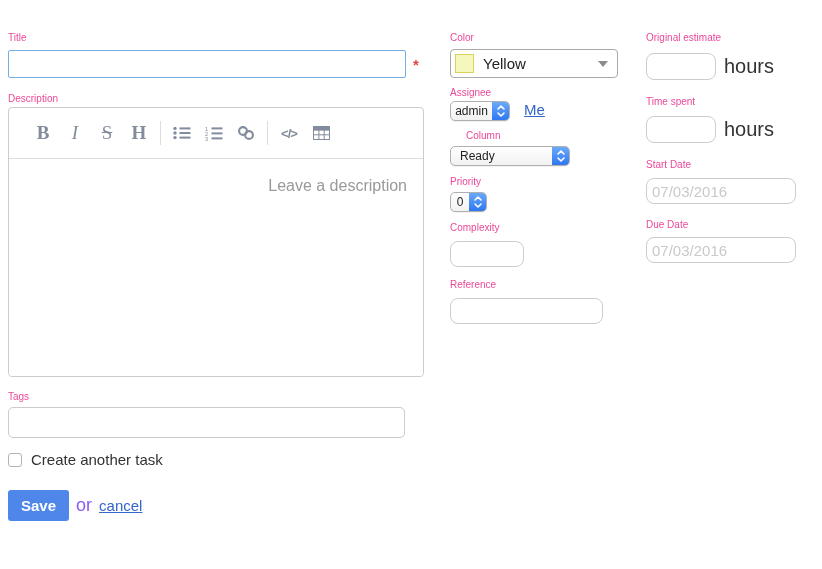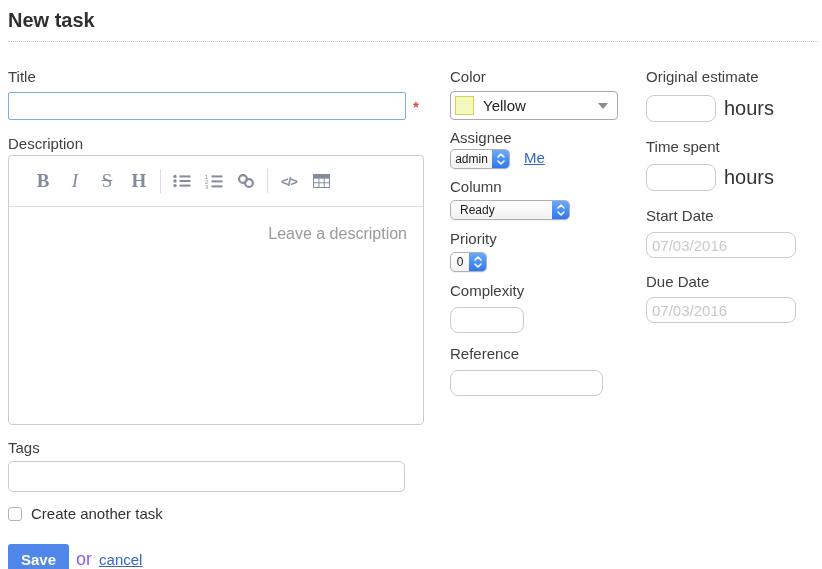--- a/index.html
+++ b/index.html
@@ -22,22 +22,22 @@
   }
 
   
   .form-area { position: relative; margin-top: 26px; height: 515px; }
   .col-left  { position: absolute; left: 0;    top: 0; width: 416px; }
   .col-mid   { position: absolute; left: 442px; top: 0; width: 185px; }
   .col-right { position: absolute; left: 638px; top: 0; width: 184px; }
 
   label, .field-label {
     display: block;
-    font-size: 15px;
-    color: #404040;
+    font-size: 10px;
+    color: #ec4899;
   }
 
   
   .lbl-title { margin-bottom: 7px; }
   .title-row { display: flex; align-items: center; gap: 7px; }
   .title-input {
     width: 398px; height: 28px;
     border: 1px solid #79afe1;
     border-radius: 2px;
     outline: none;
@@ -192,21 +192,21 @@
     justify-content: center;
     flex: none;
   }
   .sel-admin { width: 60px; }
   .sel-admin .sel-txt { flex: 1; justify-content: center; padding: 0 2px; }
   .sel-column { width: 120px; }
   .sel-column .sel-txt { flex: 1; }
   .sel-priority { width: 37px; }
   .sel-priority .sel-txt { flex: 1; justify-content: center; padding: 0 2px; }
 
-  .lbl-column { margin-top: 9px; margin-bottom: 5px; }
+  .lbl-column { margin-top: 9px; margin-bottom: 5px; margin-left: 16px; }
   .lbl-priority { margin-top: 10px; margin-bottom: 5px; }
   .lbl-complexity { margin-top: 10px; margin-bottom: 8px; }
   .lbl-reference { margin-top: 12px; margin-bottom: 8px; }
 
   .text-input {
     border: 1px solid #ccc;
     border-radius: 8px;
     outline: none;
     padding: 2px 5px;
     font-size: 15px;
@@ -227,21 +227,20 @@
   .date-input { width: 150px; height: 26px; }
   .date-input::placeholder { color: #c9c9c9; }
 
   svg { display: block; }
 </style>
 </head>
 <body>
 
 <div class="page">
 
-  <h1 class="page-header">New task</h1>
 
   <div class="form-area">
 
     <div class="col-left">
 
       <label class="lbl-title">Title</label>
       <div class="title-row">
         <input type="text" class="title-input" value="" style="">
         <span class="required-marker">*</span>
       </div>

